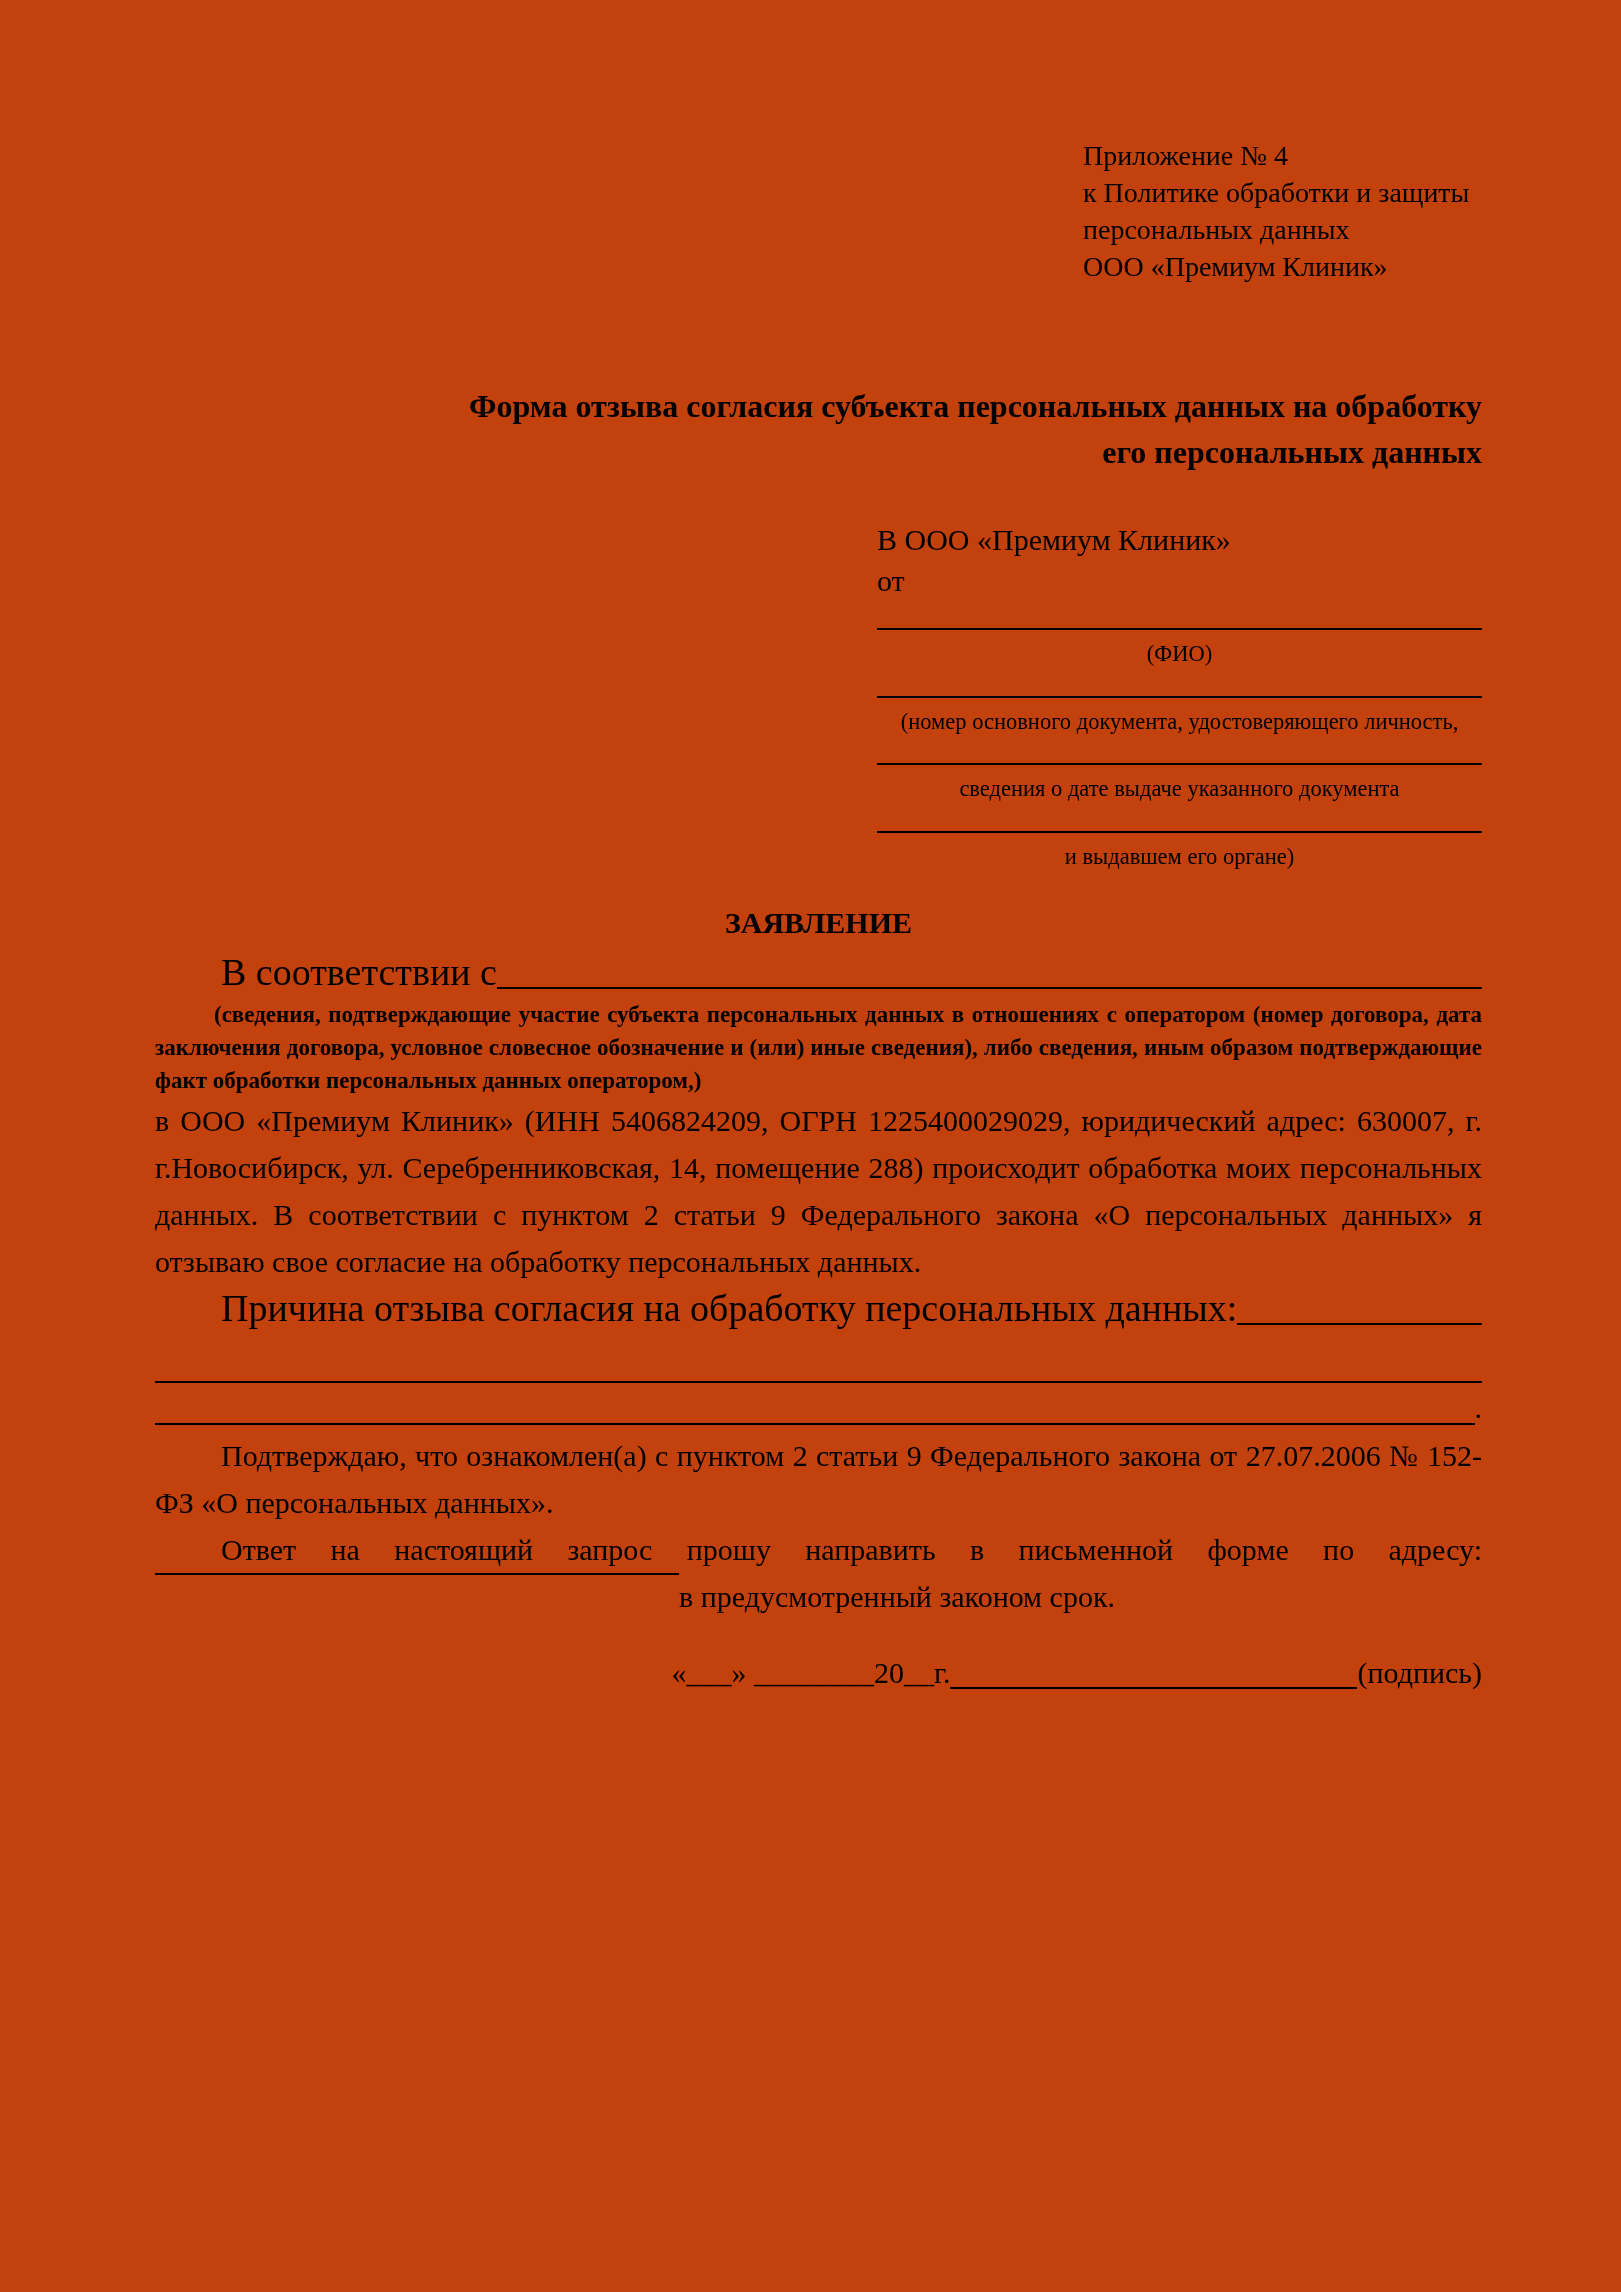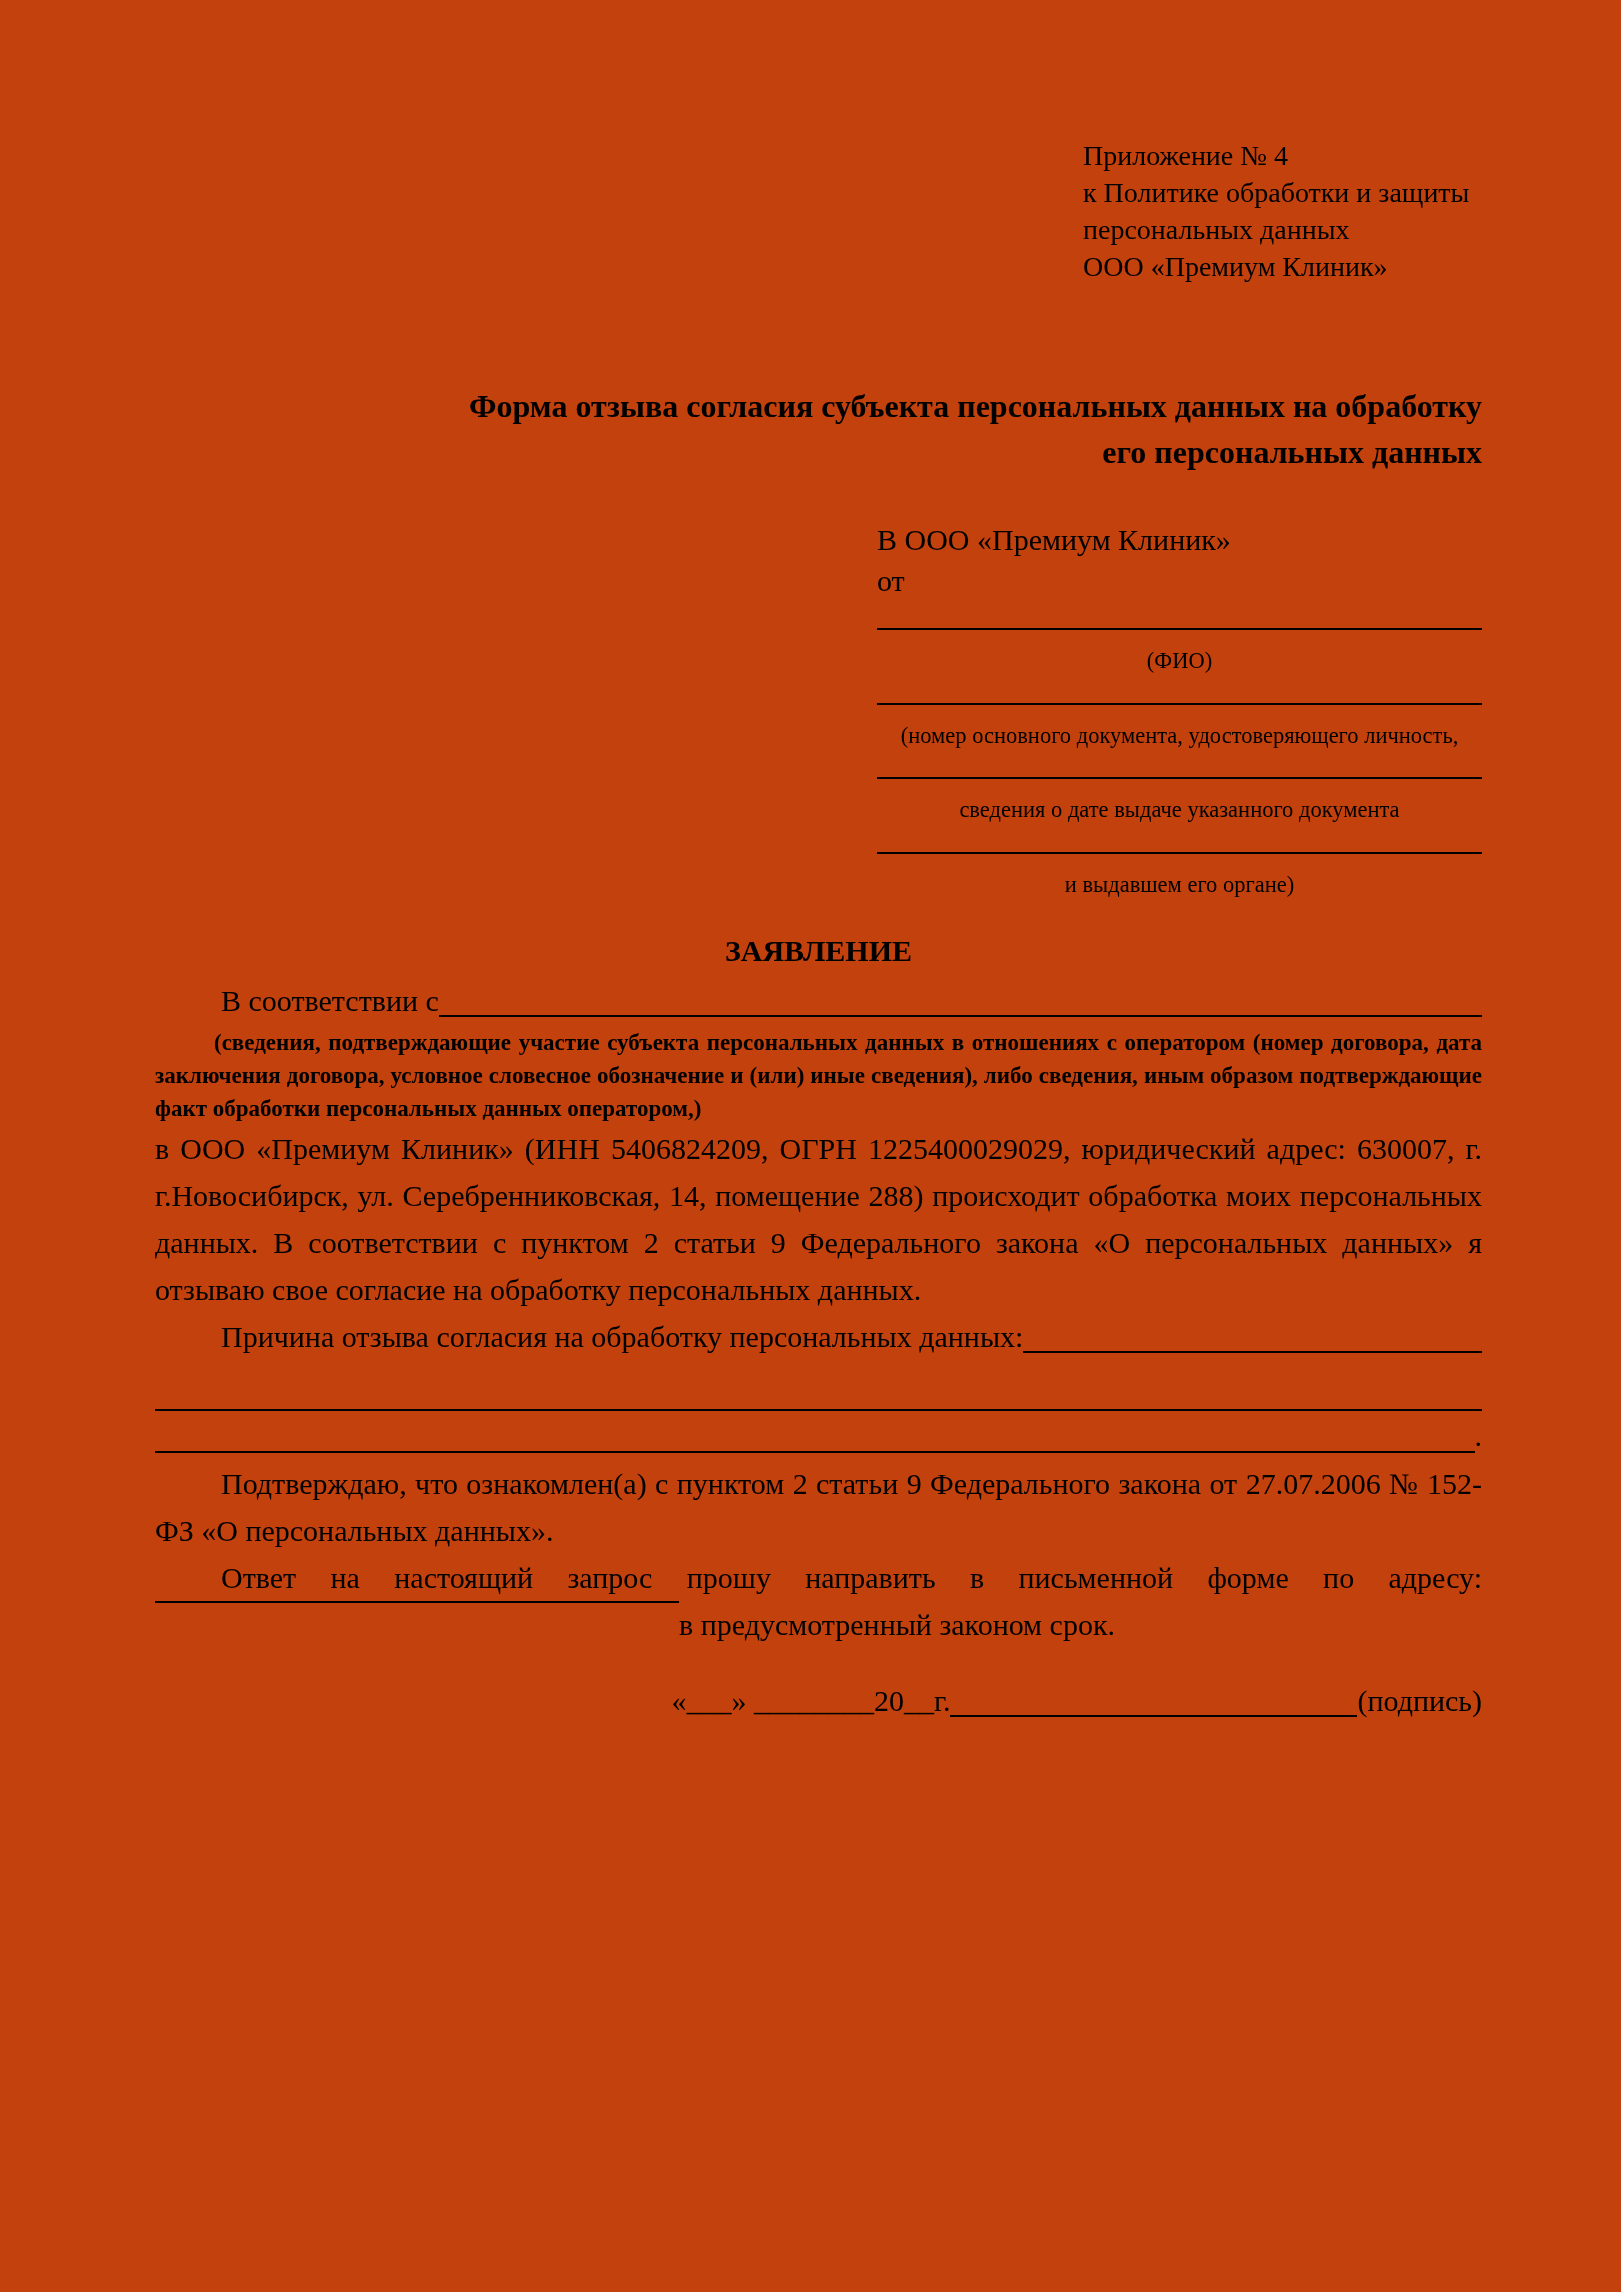--- a/index.html
+++ b/index.html
@@ -10,23 +10,23 @@
     overflow:hidden; box-sizing:border-box;
     padding:137px 139px 0 155px;
   }
   .appendix { margin-left:928px; font-size:28px; line-height:37px; }
   .doc-title {
     margin:98px 0 0 0; text-align:right; font-weight:bold;
     font-size:32px; line-height:46px;
   }
   .addressee { margin-left:722px; width:605px; margin-top:44px; font-size:30px; line-height:41px; }
   .addressee .blank { border-bottom:2px solid #000; height:27.4px; }
-  .addressee .cap { text-align:center; font-size:22.5px; line-height:29px; padding-top:16px; height:29px; box-sizing:content-box; }
+  .addressee .cap { text-align:center; font-size:22.5px; line-height:29px; padding-top:9px; height:29px; box-sizing:content-box; }
   .statement-heading { text-align:center; font-size:30px; font-weight:bold; margin:34px 0 9.8px 0; line-height:35px; }
-  .row { display:flex; align-items:flex-end; font-size:30px; line-height:47px; }
+  .row { display:flex; align-items:flex-end; font-size:38px; line-height:47px; }
   .row .indent { width:66px; flex:none; }
   .row .fill { flex:1; border-bottom:2px solid #000; margin-bottom:6.9px; height:0; }
   .row .lbl { white-space:nowrap; }
   .footnote { font-size:23px; line-height:33px; text-align:justify; text-indent:59px; margin:2px 0 0 0;font-weight:bold; }
   .body-par { font-size:30px; line-height:47px; text-align:justify; margin:0; }
   .first-indent { text-indent:66px; }
   .stretch { text-align-last:justify; }
   .blank-full { border-bottom:2px solid #000; height:49px; }
   .blank-row { display:flex; align-items:flex-end; font-size:30px; line-height:49px; }
   .blank-row .fill { flex:1; border-bottom:2px solid #000; margin-bottom:6.9px; height:0; }

